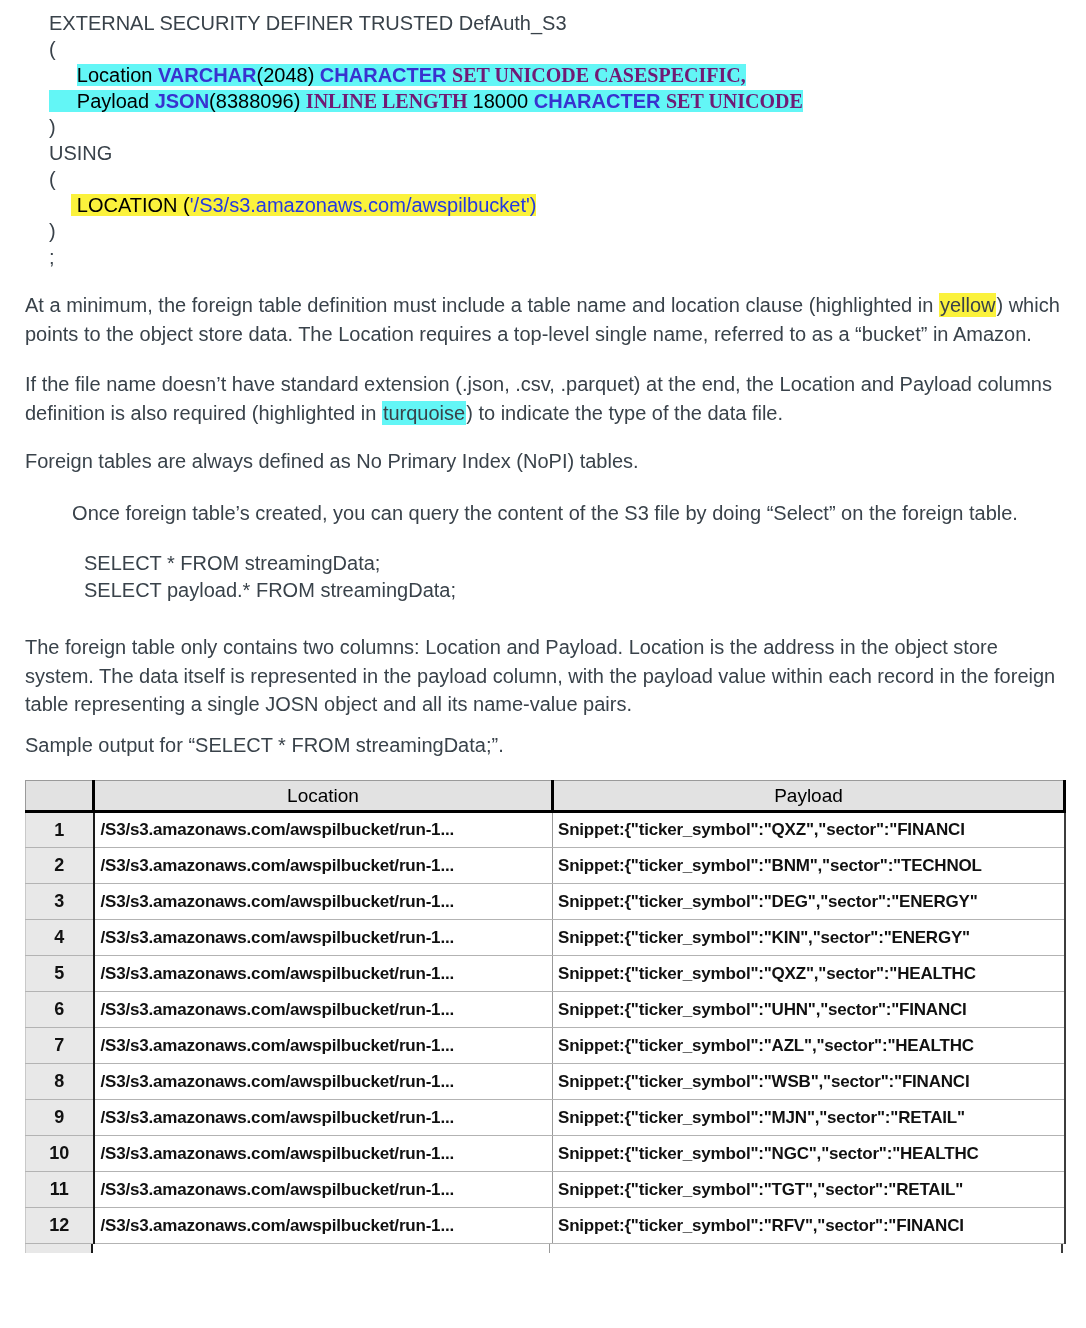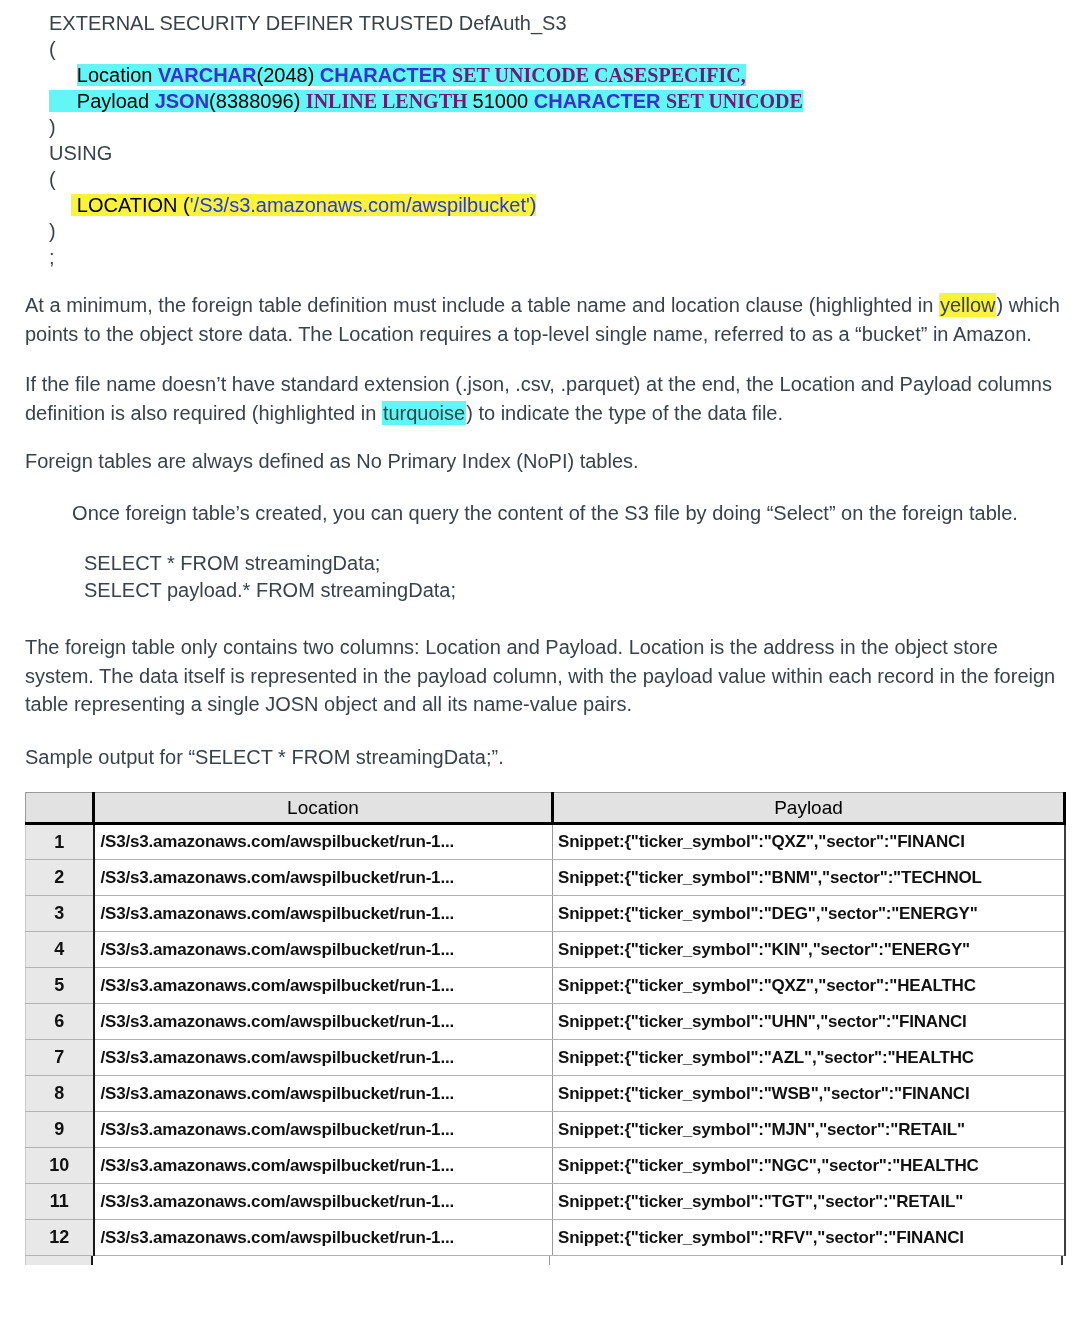--- a/index.html
+++ b/index.html
@@ -27,21 +27,21 @@
   
   .para {
     margin-left:25px; width:1040px;
     font-size:20px; line-height:28.5px; color:#39424a;
   }
   .para.m1 { margin-top:21px; }
   .para.m2 { margin-top:22px; }
   .para.m3 { margin-top:20px; }
   .para.m4 { margin-top:23px;text-align:center; }
   .para.m5 { margin-top:29px; }
-  .para.m6 { margin-top:24px; }
+  .para.m6 { margin-top:12px; }
   .para .hl-yellow, .para .hl-cyan { padding:1px 1px; }
 
   
   .select-block { margin-left:84px; margin-top:23px; font-size:20px; line-height:27px; color:#39424a; }
 
   
   .result-table { margin-left:25px; margin-top:21px; border-collapse:collapse; table-layout:fixed; }
   .result-table col.c-num { width:68px; }
   .result-table col.c-loc { width:459px; }
   .result-table col.c-pay { width:512px; }
@@ -77,21 +77,21 @@
 </style>
 </head>
 <body>
 
 <div class="page">
 
   <div class="code-block" id="code-block">
       <div class="code-line"><span>EXTERNAL SECURITY DEFINER TRUSTED DefAuth_S3</span></div>
       <div class="code-line"><span>(</span></div>
       <div class="code-line"><span>     </span><span class="c-black hl-cyan">Location </span><span class="c-blue b hl-cyan">VARCHAR</span><span class="c-black hl-cyan">(2048) </span><span class="c-blue b hl-cyan">CHARACTER </span><span class="c-maroon b hl-cyan">SET UNICODE CASESPECIFIC,</span></div>
-      <div class="code-line"><span class="hl-cyan">     </span><span class="c-black hl-cyan">Payload </span><span class="c-blue b hl-cyan">JSON</span><span class="c-black hl-cyan">(8388096) </span><span class="c-maroon b hl-cyan">INLINE LENGTH </span><span class="c-black hl-cyan">51000 </span><span class="c-blue b hl-cyan">CHARACTER </span><span class="c-maroon b hl-cyan">SET UNICODE</span></div>
+      <div class="code-line"><span class="hl-cyan">     </span><span class="c-black hl-cyan">Payload </span><span class="c-blue b hl-cyan">JSON</span><span class="c-black hl-cyan">(8388096) </span><span class="c-maroon b hl-cyan">INLINE LENGTH </span><span class="c-black hl-cyan">18000 </span><span class="c-blue b hl-cyan">CHARACTER </span><span class="c-maroon b hl-cyan">SET UNICODE</span></div>
       <div class="code-line"><span>)</span></div>
       <div class="code-line"><span>USING</span></div>
       <div class="code-line"><span>(</span></div>
       <div class="code-line"><span>    </span><span class="c-black hl-yellow"> LOCATION (</span><span class="c-url hl-yellow">'/S3/s3.amazonaws.com/awspilbucket'</span><span class="c-url hl-yellow">)</span></div>
       <div class="code-line"><span>)</span></div>
       <div class="code-line"><span>;</span></div>
     </div>
 
   <div class="para m1"><span>At a minimum, the foreign table definition must include a table name and location clause (highlighted in </span><span class="hl-yellow">yellow</span><span>) which points to the object store data. The Location requires a top-level single name, referred to as a “bucket” in Amazon.</span></div>
   <div class="para m2"><span>If the file name doesn’t have standard extension (.json, .csv, .parquet) at the end, the Location and Payload columns definition is also required (highlighted in </span><span class="hl-cyan">turquoise</span><span>) to indicate the type of the data file.</span></div>

